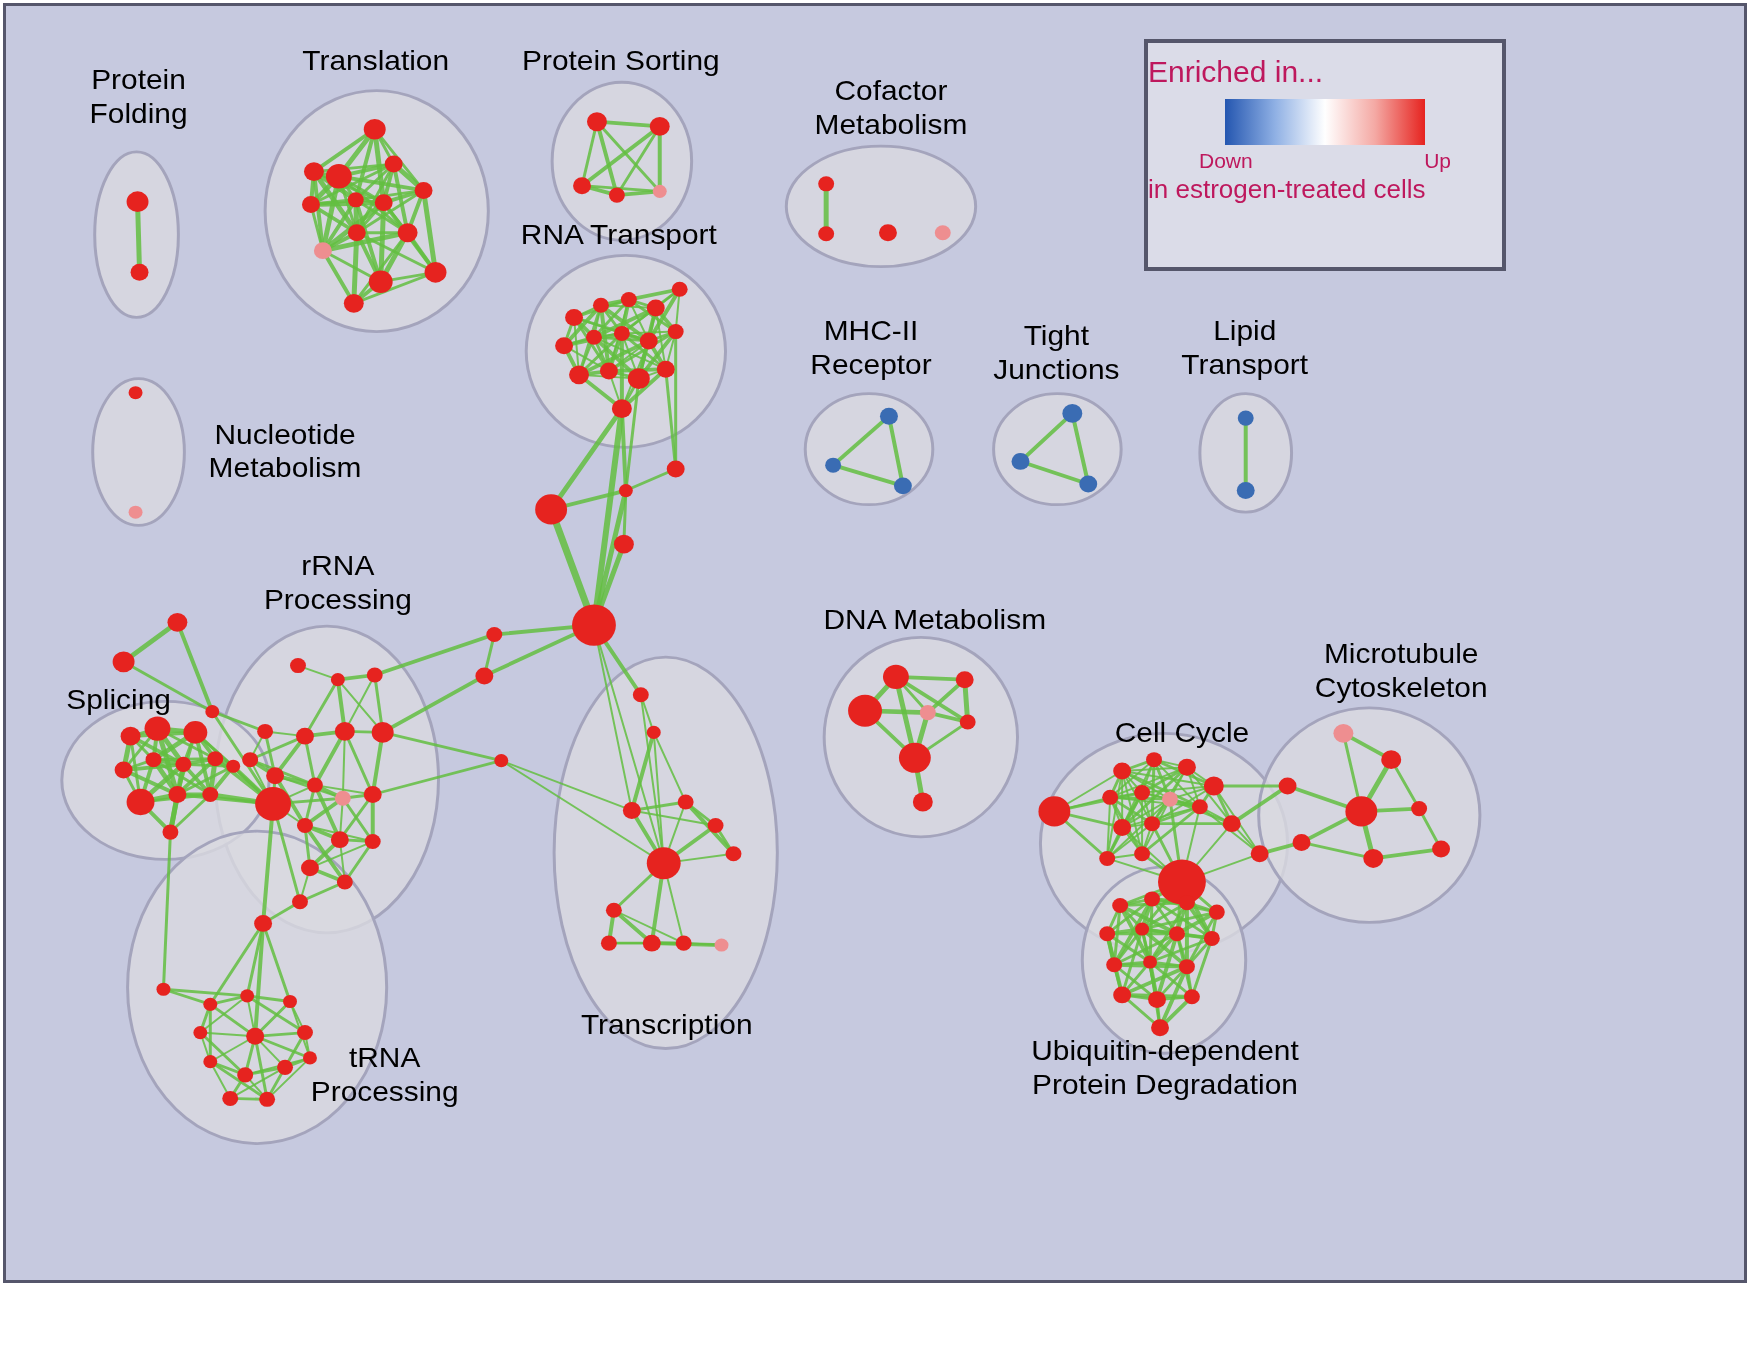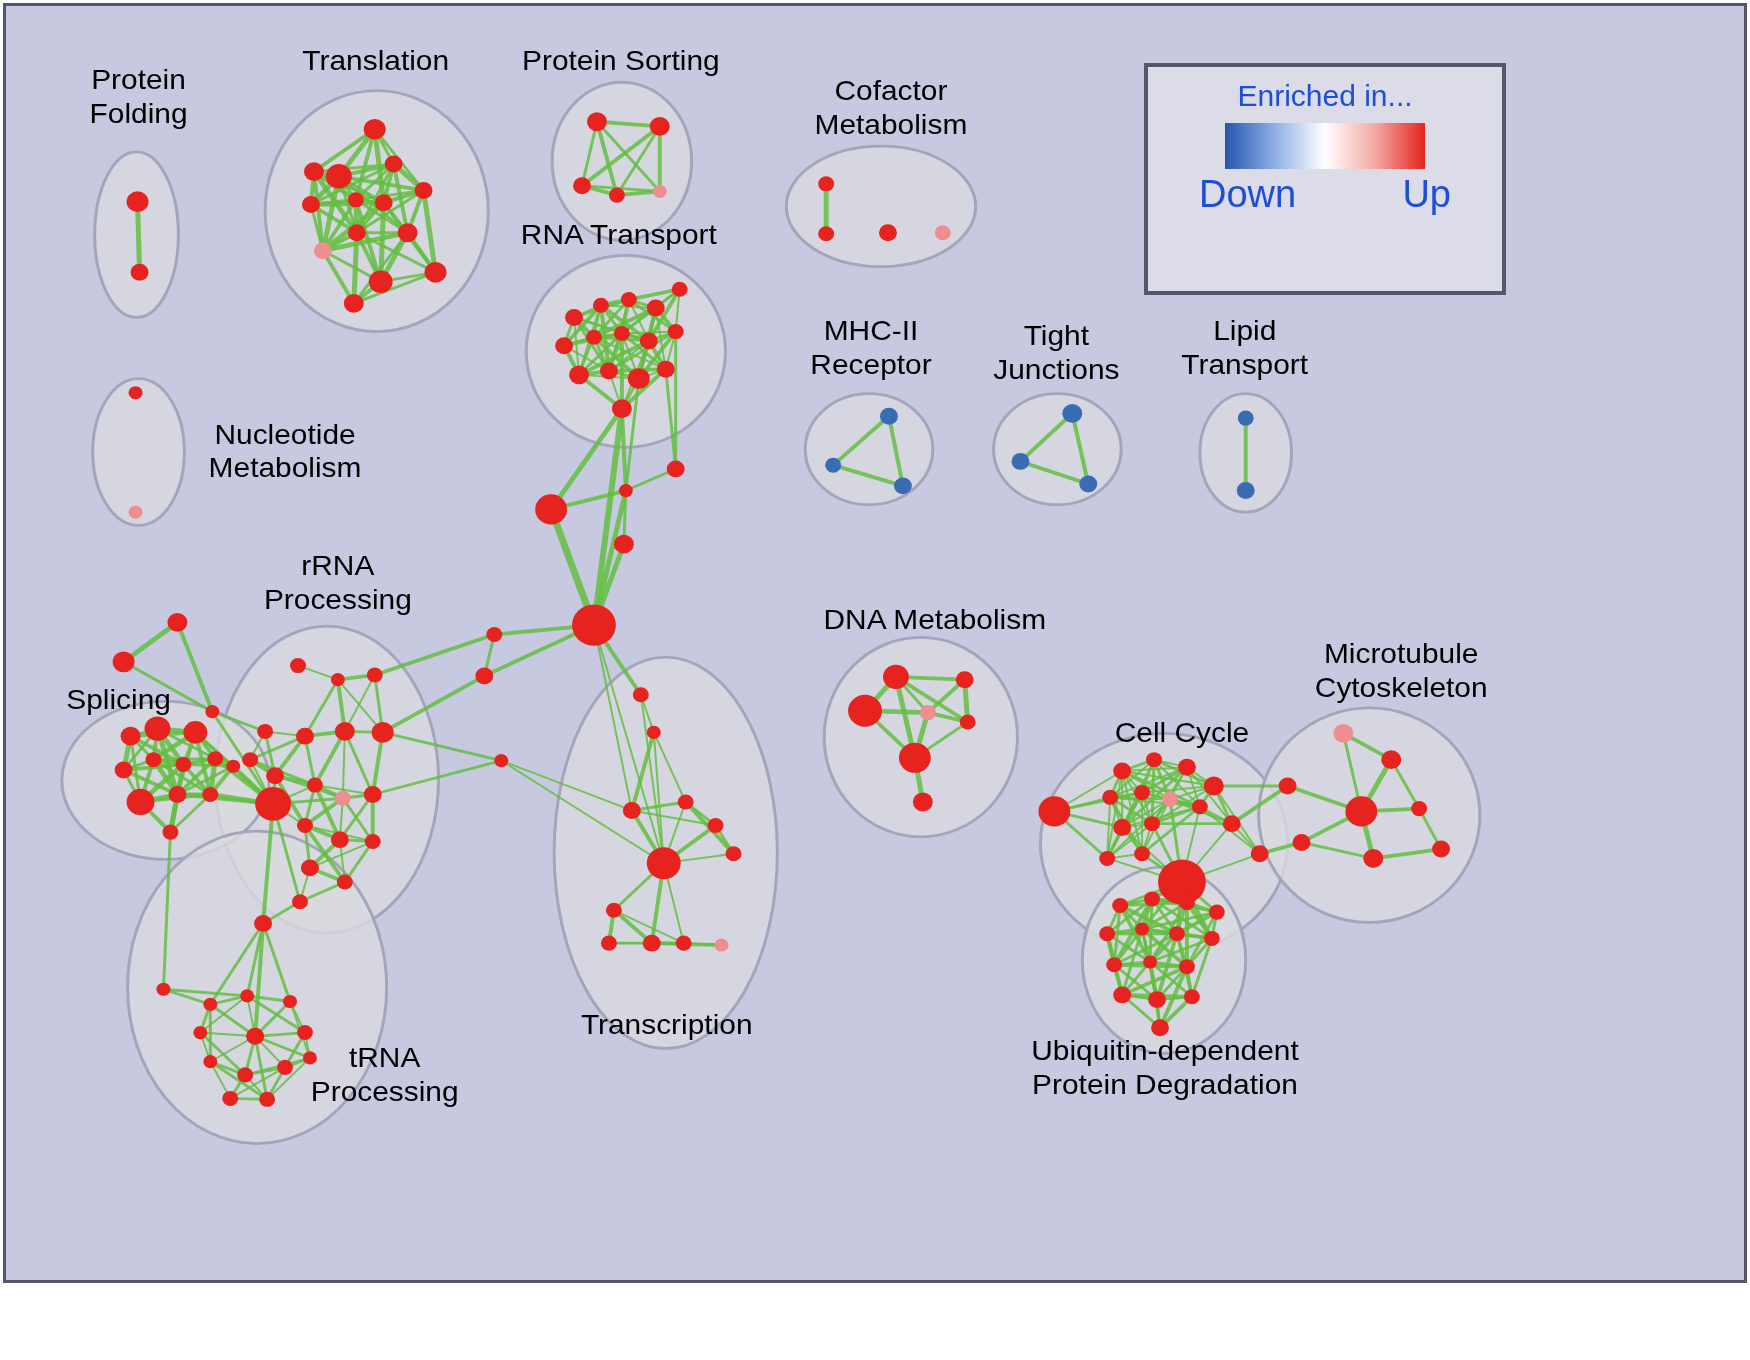--- a/index.html
+++ b/index.html
@@ -14,33 +14,32 @@
   }
   #net{position:absolute;left:0;top:0;width:100%;height:100%;}
   svg text{font-family:"Liberation Sans",sans-serif;}
   .legend{
     position:absolute;
     left:1138px;top:33px;
     width:362px;height:232px;
     background:#dbdce8;
     border:4px solid #55566b;
     box-sizing:border-box;
-    text-align:center;
-    color:#1d4ed8;
-    margin-top:24px;
+    text-align:left;
+    color:#be185d;
   }
   .legend-title{font-size:30px;margin-top:12px;}
   .legend-bar{
     width:200px;height:46px;
     margin:10px auto 4px auto;
   }
   .legend-row{
     display:flex;justify-content:space-between;
     width:252px;margin:0 auto;
-    font-size:38px;
+    font-size:21px;
   }
   .legend-caption{font-size:26px;line-height:1.3;}
   .legend-caption:first-of-type{margin-top:6px;}
 </style>
 </head>
 <body>
 
 <div id="figure" style="background: rgb(198, 201, 223); border-color: rgb(85, 86, 107);">
 
   <svg id="net" viewBox="0 0 1744 1354" preserveAspectRatio="none">
@@ -774,15 +773,16 @@
       </g>
     </svg>
 
   <div class="legend" style="background: rgb(219, 220, 232); border-color: rgb(85, 86, 107);">
     <div class="legend-title">Enriched in...</div>
     <div class="legend-bar" style="background: linear-gradient(90deg, rgb(36, 86, 176), rgb(143, 176, 228), rgb(255, 255, 255), rgb(244, 169, 164), rgb(230, 35, 31));"></div>
     <div class="legend-row">
       <span>Down</span>
       <span>Up</span>
     </div>
+    <div class="legend-caption">in estrogen-treated cells</div>
   </div>
 
 </div>
 
 </body></html>

